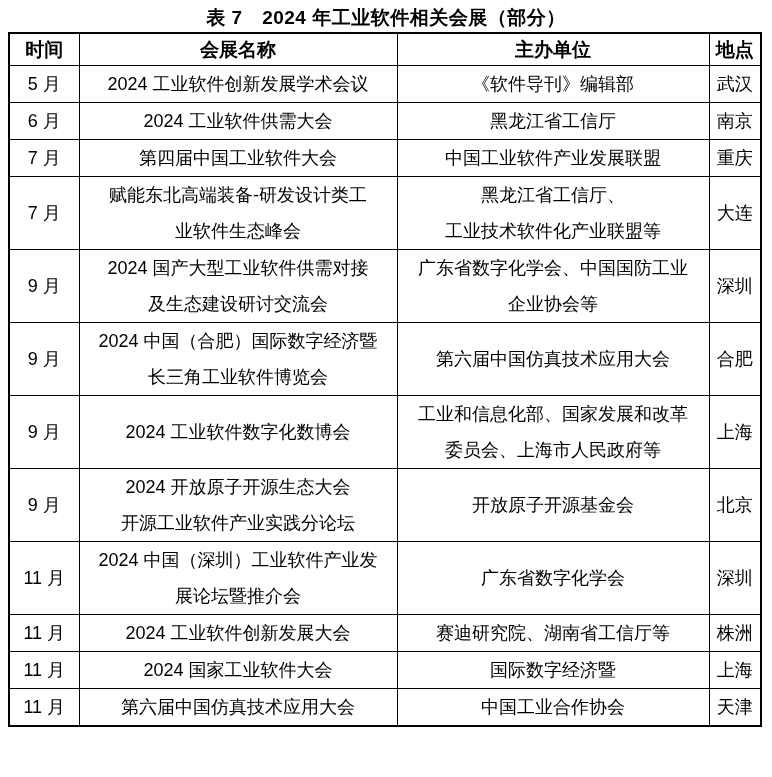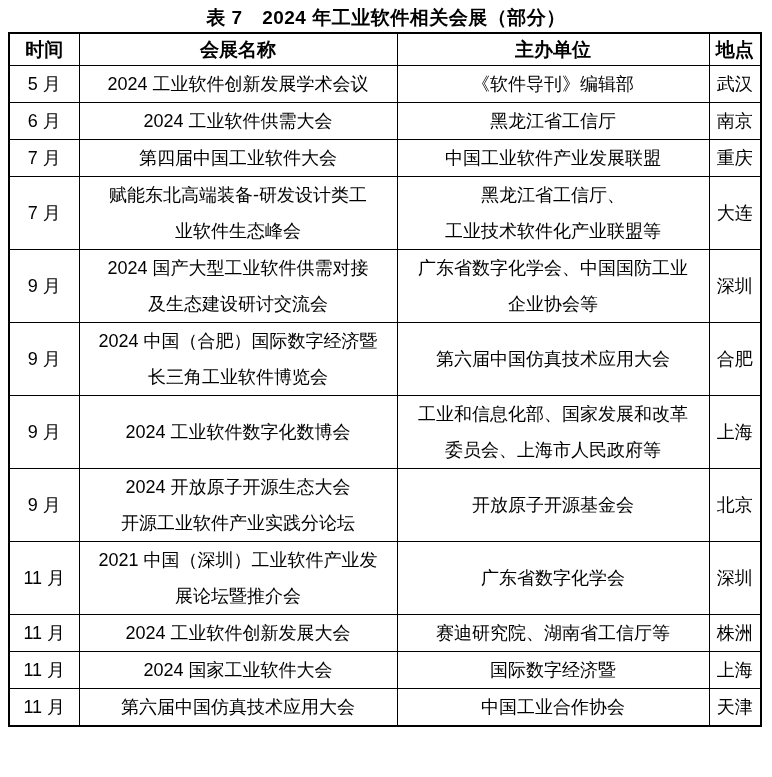--- a/index.html
+++ b/index.html
@@ -138,21 +138,21 @@
         </tr>
         <tr>
           <td>9 月</td>
           <td>2024 开放原子开源生态大会
 开源工业软件产业实践分论坛</td>
           <td>开放原子开源基金会</td>
           <td>北京</td>
         </tr>
         <tr>
           <td>11 月</td>
-          <td>2021 中国（深圳）工业软件产业发
+          <td>2024 中国（深圳）工业软件产业发
 展论坛暨推介会</td>
           <td>广东省数字化学会</td>
           <td>深圳</td>
         </tr>
         <tr>
           <td>11 月</td>
           <td>2024 工业软件创新发展大会</td>
           <td>赛迪研究院、湖南省工信厅等</td>
           <td>株洲</td>
         </tr>

